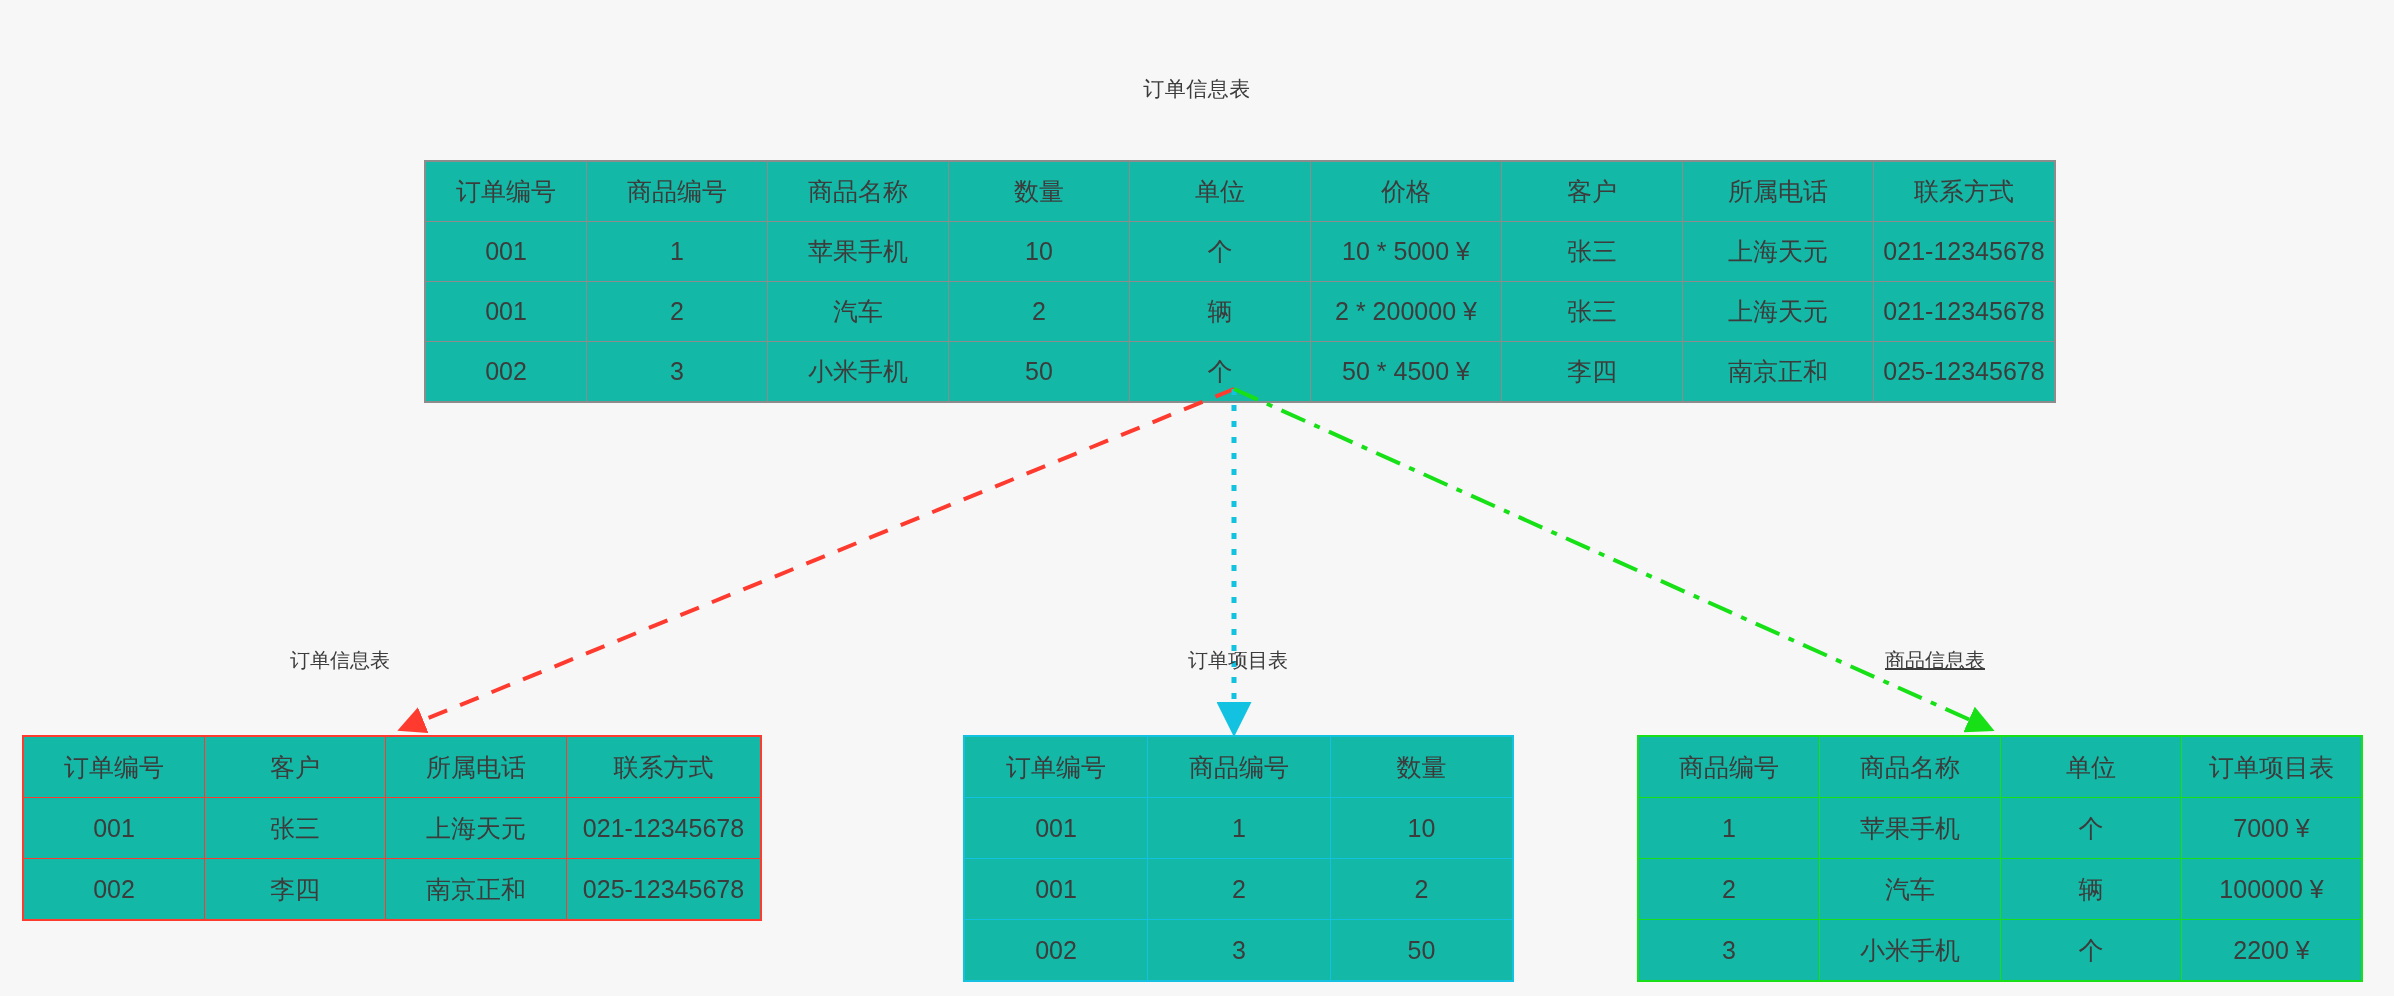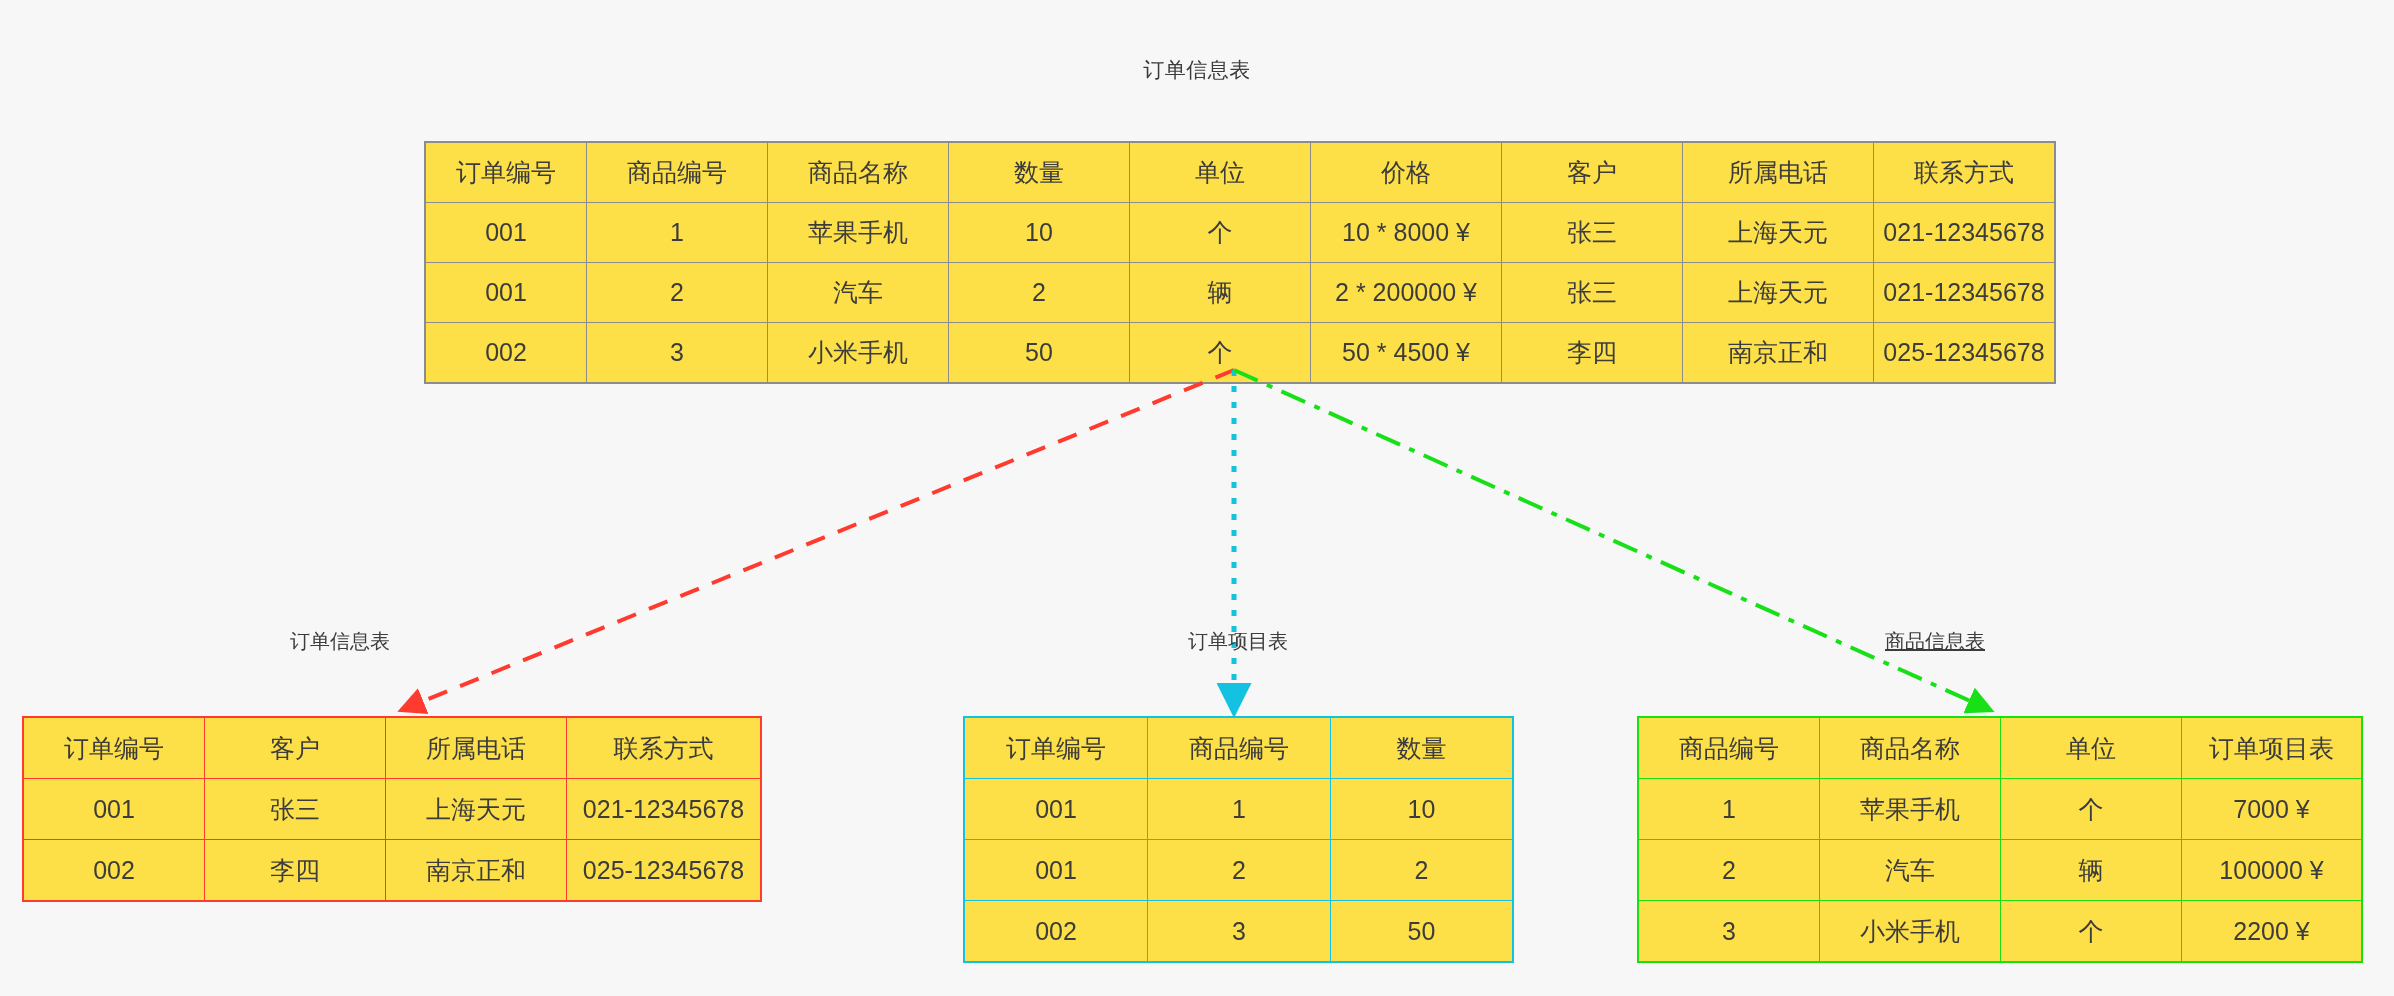--- a/index.html
+++ b/index.html
@@ -12,20 +12,21 @@
     height: 996px;
     position: relative;
     overflow: hidden;
     font-family: "Liberation Sans", "DejaVu Sans", sans-serif;
     color: #3c3c3c;
   }
 
   .canvas {
     position: absolute;
     inset: 0;
+    margin-top: 19px;
   }
 
   svg.arrows {
     position: absolute;
     left: 0;
     top: 0;
     width: 2394px;
     height: 996px;
     pointer-events: none;
   }
@@ -49,21 +50,21 @@
     position: absolute;
     font-size: 20px;
     color: #3c3c3c;
     white-space: nowrap;
     text-align: center;
   }
 
   table.grid {
     position: absolute;
     border-collapse: collapse;
-    background: #fde047;
+    background: #14b8a6;
     table-layout: fixed;
   }
   table.grid td, table.grid th {
     text-align: center;
     vertical-align: middle;
     font-weight: normal;
     font-size: 25px;
     color: #3c3c3c;
     padding: 0;
     white-space: nowrap;
@@ -143,21 +144,21 @@
         <th style="width:180px">联系方式</th>
       </tr>
     </thead>
     <tbody>
       <tr>
         <td>001</td>
         <td>1</td>
         <td>苹果手机</td>
         <td>10</td>
         <td>个</td>
-        <td>10 * 8000 ¥</td>
+        <td>10 * 5000 ¥</td>
         <td>张三</td>
         <td>上海天元</td>
         <td>021-12345678</td>
       </tr>
       <tr>
         <td>001</td>
         <td>2</td>
         <td>汽车</td>
         <td>2</td>
         <td>辆</td>

